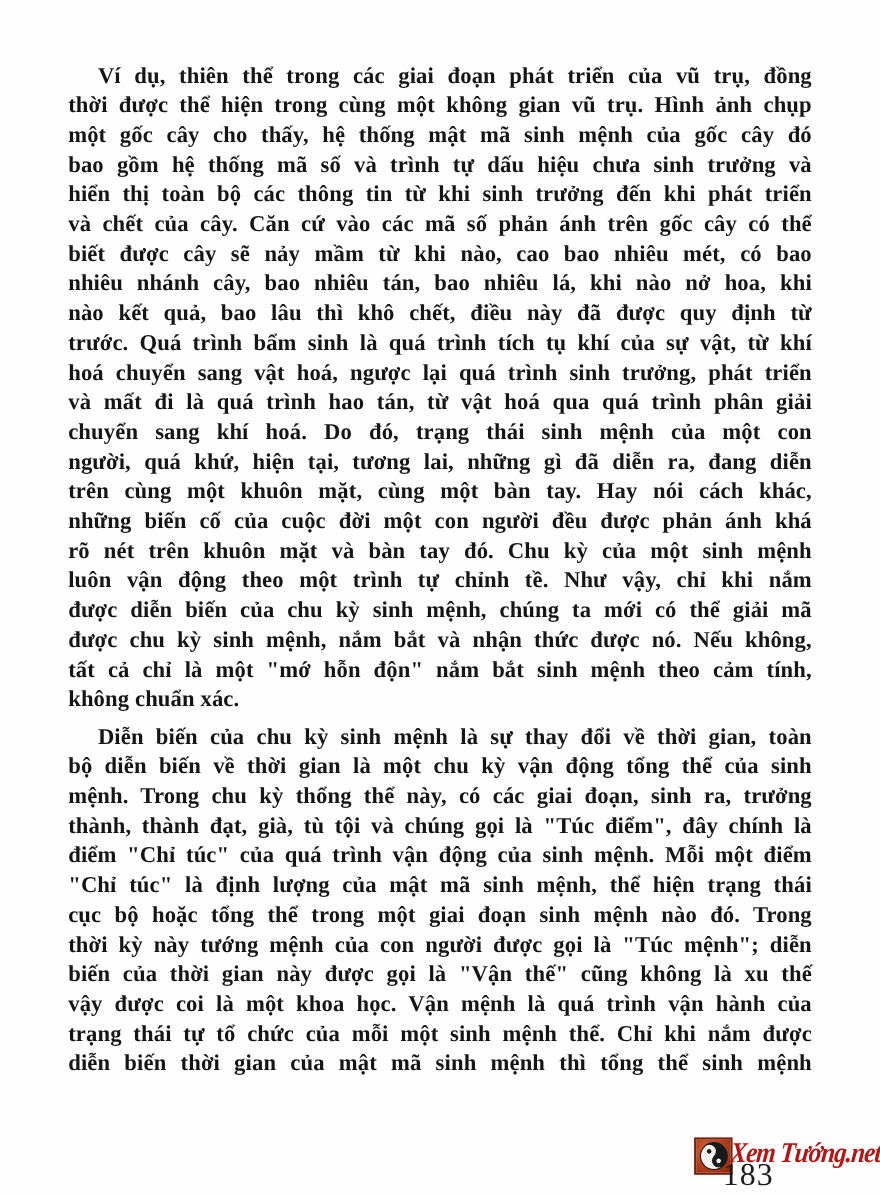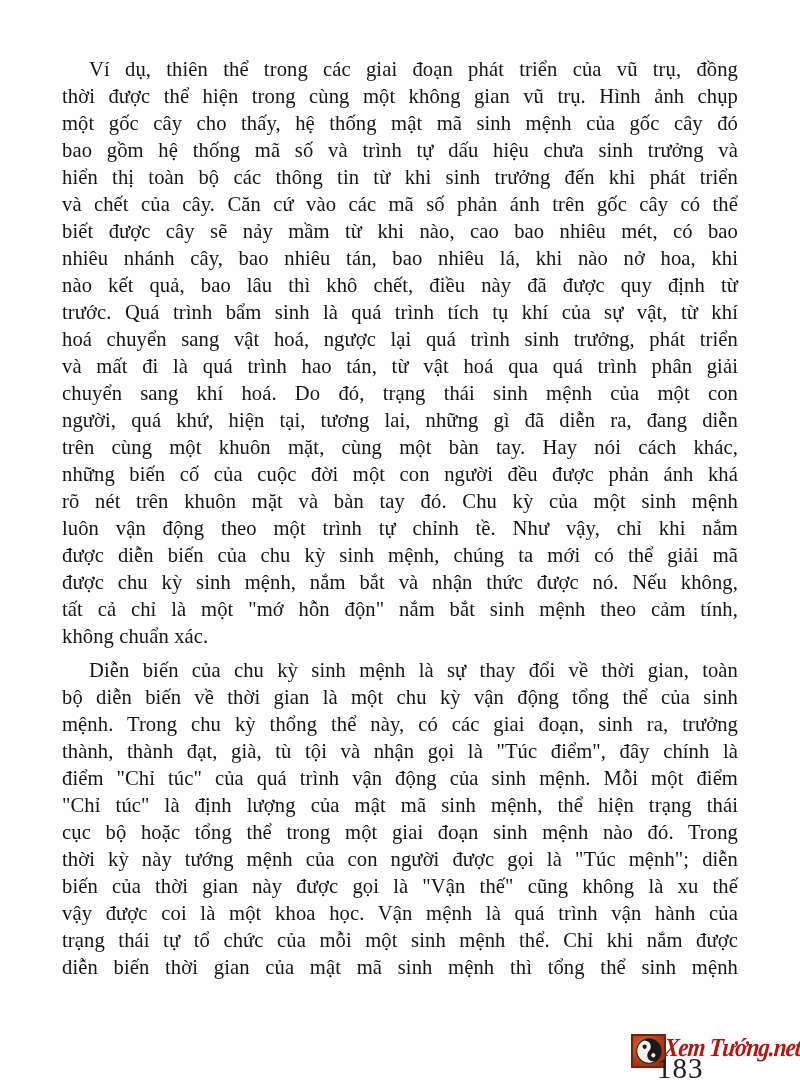--- a/index.html
+++ b/index.html
@@ -24,20 +24,21 @@
   .paragraph { margin: 0; }
   .paragraph + .paragraph { margin-top: 7px; }
 
   .line {
     font-size: 20.6px;
     line-height: 27px;
     text-align: justify;
     text-align-last: justify;
     letter-spacing: 0.1px;
     color: #151515;
+    font-weight: bold;
   }
   .line.indent { text-indent: 27px; }
   .line.flush-left { text-align-last: left; }
 
   .footer-area {
     position: absolute;
     left: 0; top: 1030px;
     width: 800px; height: 56px;
   }
 
@@ -111,21 +112,21 @@
         <div class="line">luôn vận động theo một trình tự chỉnh tề. Như vậy, chỉ khi nắm</div>
         <div class="line">được diễn biến của chu kỳ sinh mệnh, chúng ta mới có thể giải mã</div>
         <div class="line">được chu kỳ sinh mệnh, nắm bắt và nhận thức được nó. Nếu không,</div>
         <div class="line">tất cả chỉ là một "mớ hỗn độn" nắm bắt sinh mệnh theo cảm tính,</div>
         <div class="line flush-left">không chuẩn xác.</div>
       </div>
     <div class="paragraph">
         <div class="line indent">Diễn biến của chu kỳ sinh mệnh là sự thay đổi về thời gian, toàn</div>
         <div class="line">bộ diễn biến về thời gian là một chu kỳ vận động tổng thể của sinh</div>
         <div class="line">mệnh. Trong chu kỳ thổng thể này, có các giai đoạn, sinh ra, trưởng</div>
-        <div class="line">thành, thành đạt, già, tù tội và nhận gọi là "Túc điểm", đây chính là</div>
+        <div class="line">thành, thành đạt, già, tù tội và chúng gọi là "Túc điểm", đây chính là</div>
         <div class="line">điểm "Chỉ túc" của quá trình vận động của sinh mệnh. Mỗi một điểm</div>
         <div class="line">"Chỉ túc" là định lượng của mật mã sinh mệnh, thể hiện trạng thái</div>
         <div class="line">cục bộ hoặc tổng thể trong một giai đoạn sinh mệnh nào đó. Trong</div>
         <div class="line">thời kỳ này tướng mệnh của con người được gọi là "Túc mệnh"; diễn</div>
         <div class="line">biến của thời gian này được gọi là "Vận thế" cũng không là xu thế</div>
         <div class="line">vậy được coi là một khoa học. Vận mệnh là quá trình vận hành của</div>
         <div class="line">trạng thái tự tổ chức của mỗi một sinh mệnh thể. Chỉ khi nắm được</div>
         <div class="line">diễn biến thời gian của mật mã sinh mệnh thì tổng thể sinh mệnh</div>
       </div>
   </main>

